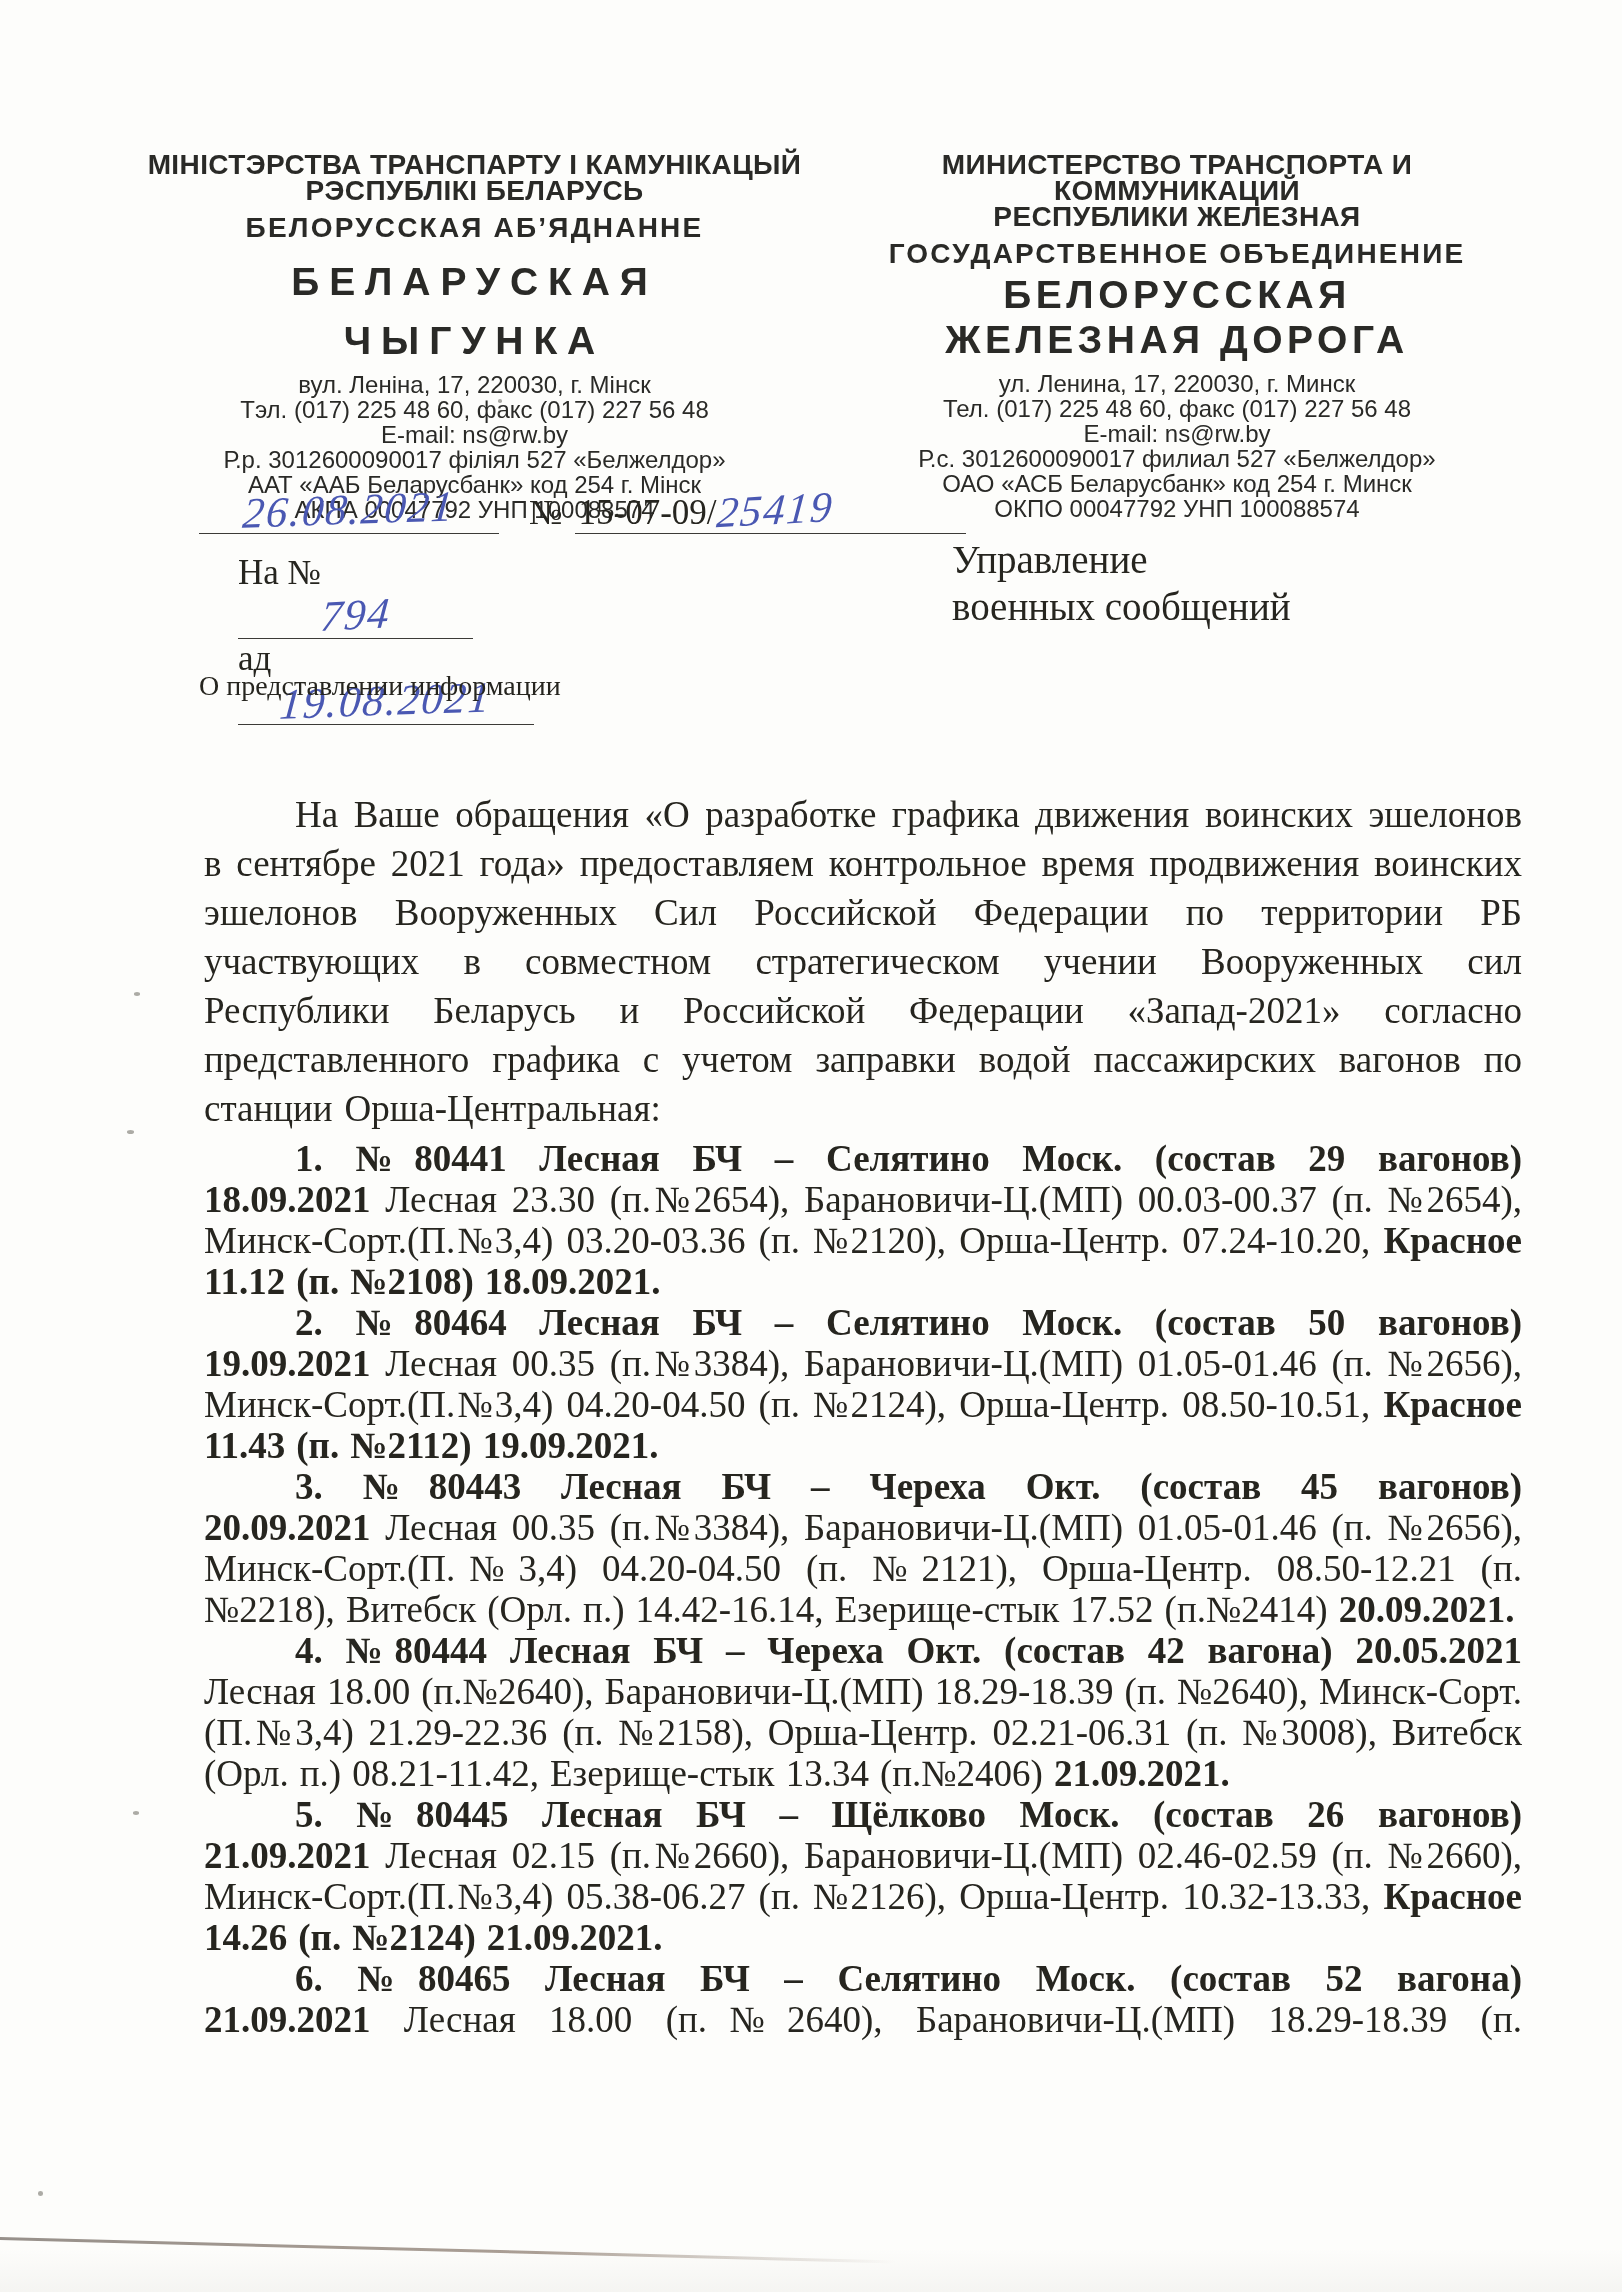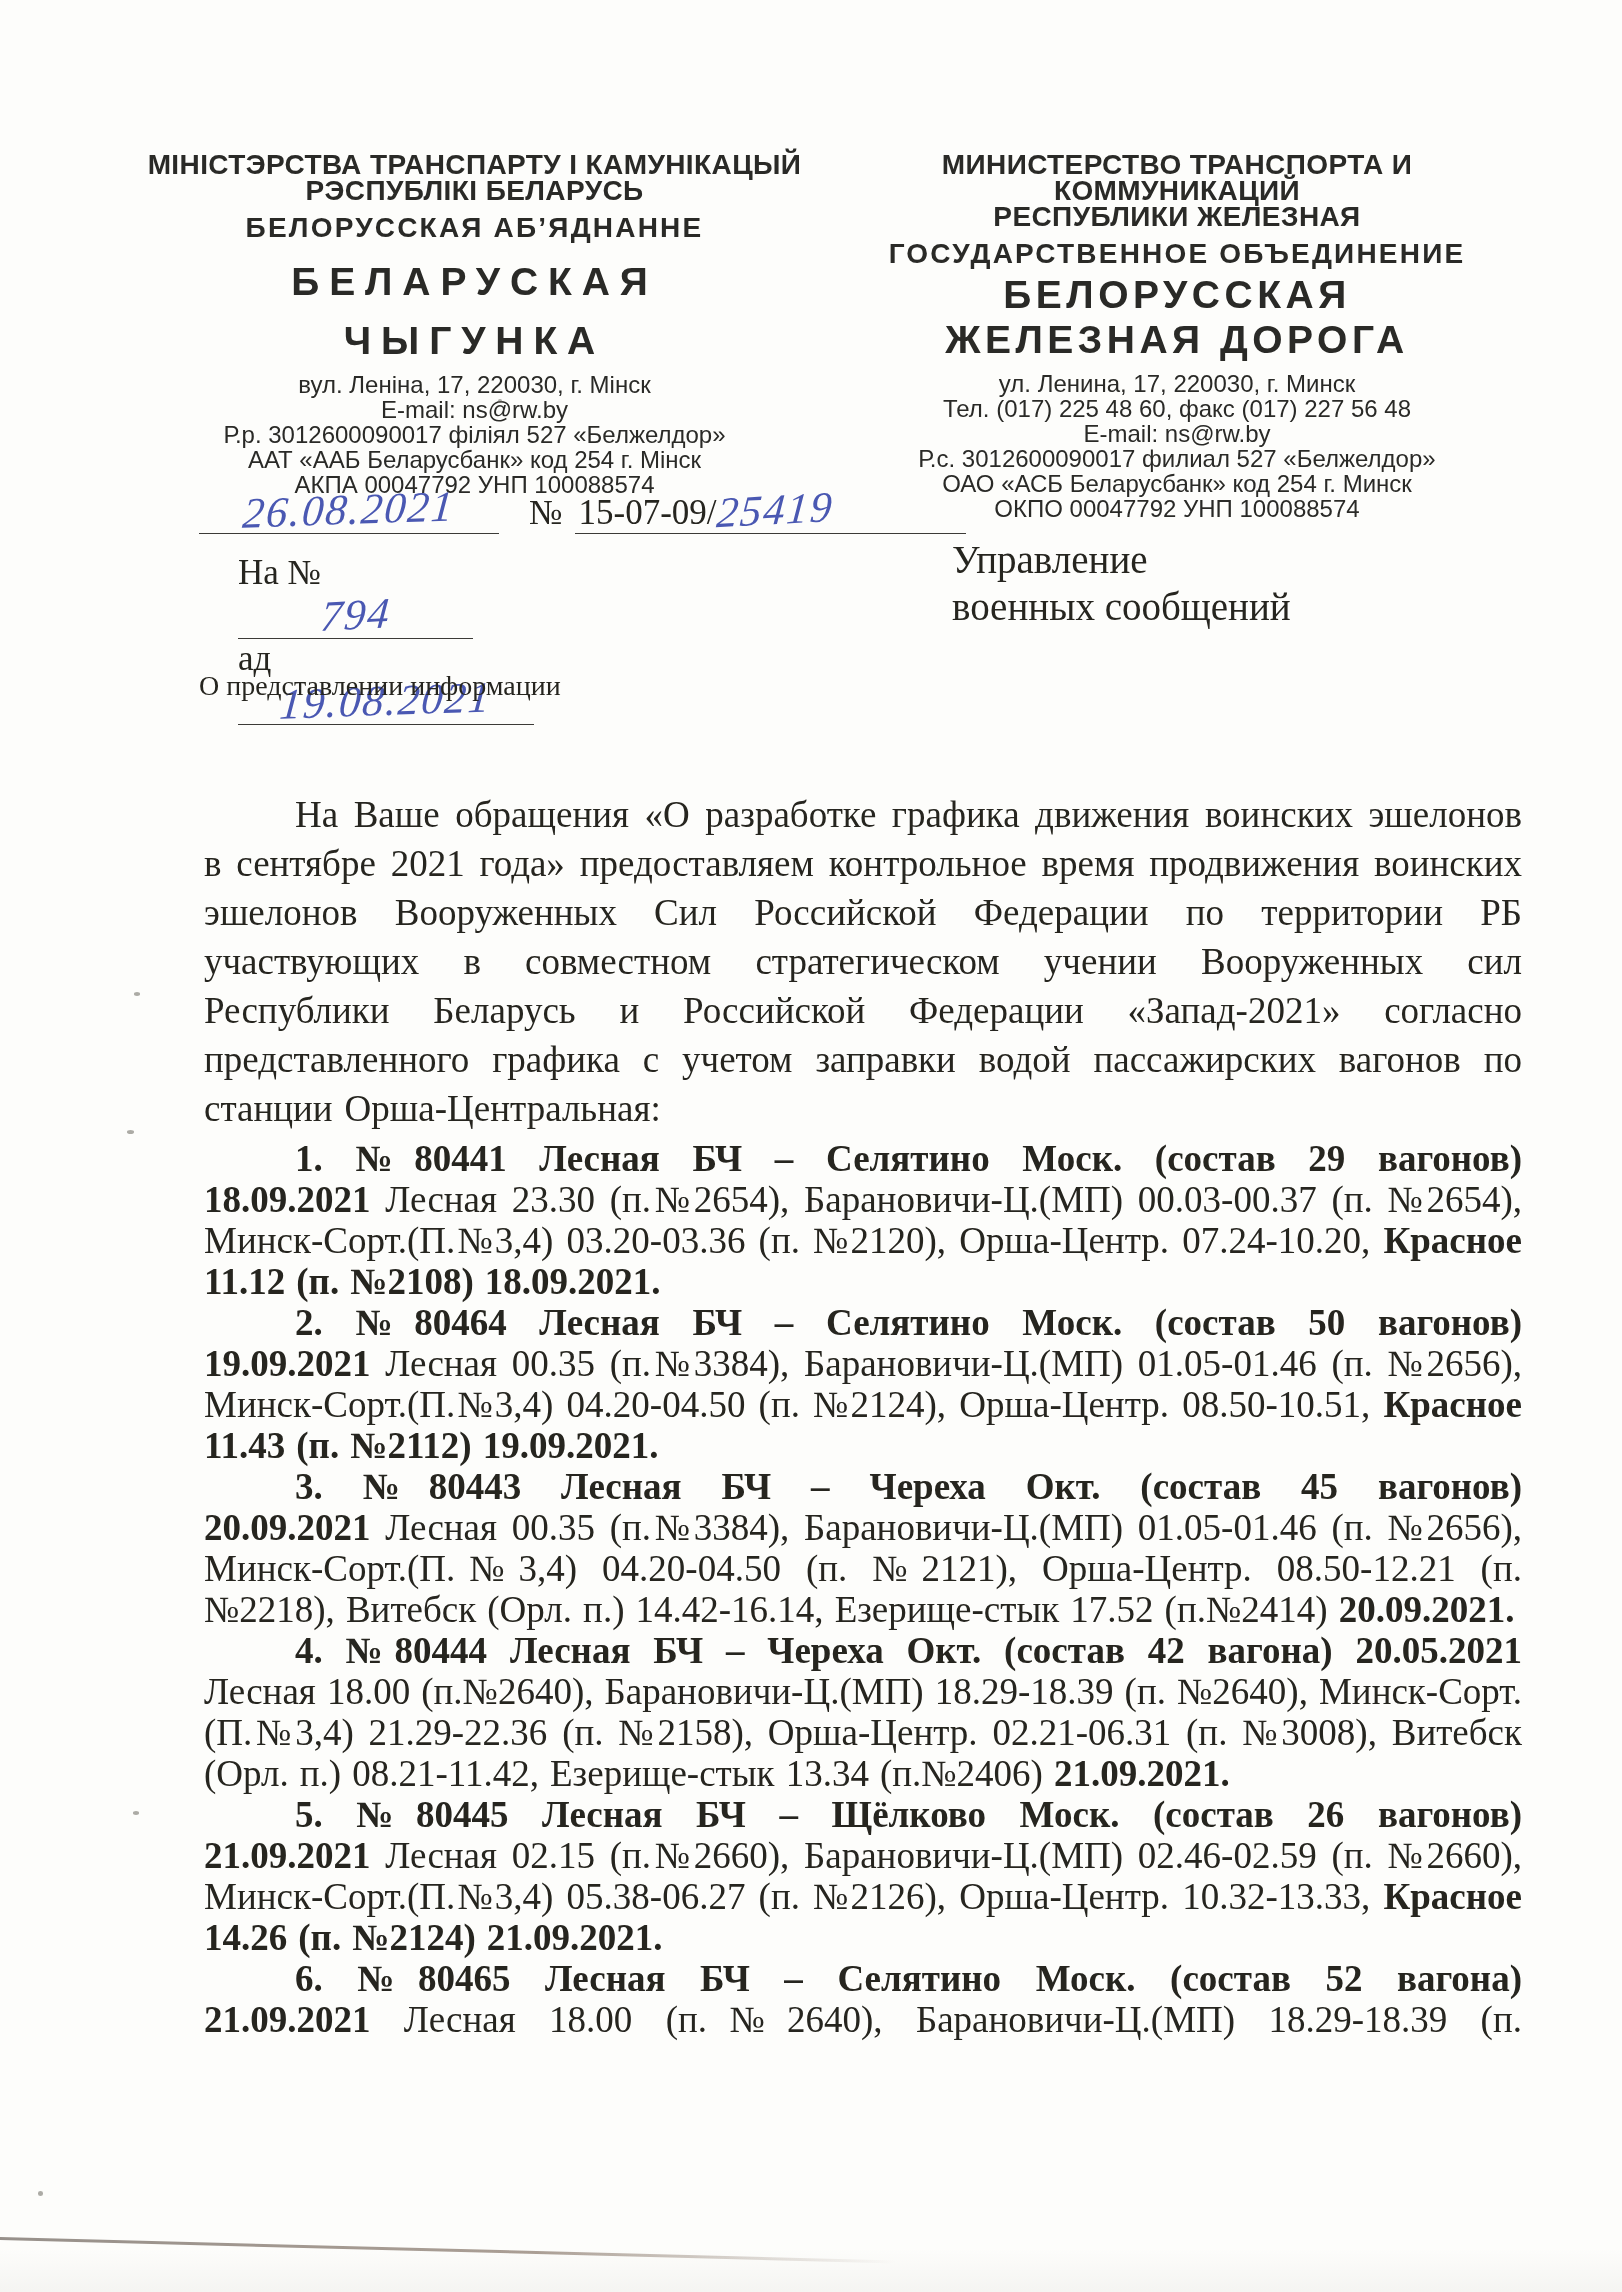--- a/index.html
+++ b/index.html
@@ -89,20 +89,21 @@
 
   <header class="letterhead">
     <div class="lh-col left">
       <div class="lh-ministry">МІНІСТЭРСТВА ТРАНСПАРТУ І КАМУНІКАЦЫЙ</div>
       <div class="lh-ministry">РЭСПУБЛІКІ БЕЛАРУСЬ</div>
       <div class="lh-orgtype">БЕЛОРУССКАЯ АБ’ЯДНАННЕ</div>
       <div class="lh-name ls-wide">БЕЛАРУСКАЯ</div>
       <div class="lh-name ls-wide">ЧЫГУНКА</div>
       <div class="lh-addr">
         <div>вул. Леніна, 17, 220030, г. Мінск</div>
+        <div>Тэл. (017) 225 48 60, факс (017) 227 56 48</div>
         <div>E-mail: ns@rw.by</div>
         <div>Р.р. 3012600090017 філіял 527 «Белжелдор»</div>
         <div>ААТ «ААБ Беларусбанк» код 254 г. Мінск</div>
         <div>АКПА 00047792  УНП 100088574</div>
       </div>
     </div>
     <div class="lh-col right">
       <div class="lh-ministry">МИНИСТЕРСТВО ТРАНСПОРТА И КОММУНИКАЦИЙ</div>
       <div class="lh-ministry">РЕСПУБЛИКИ ЖЕЛЕЗНАЯ</div>
       <div class="lh-orgtype">ГОСУДАРСТВЕННОЕ ОБЪЕДИНЕНИЕ</div>

